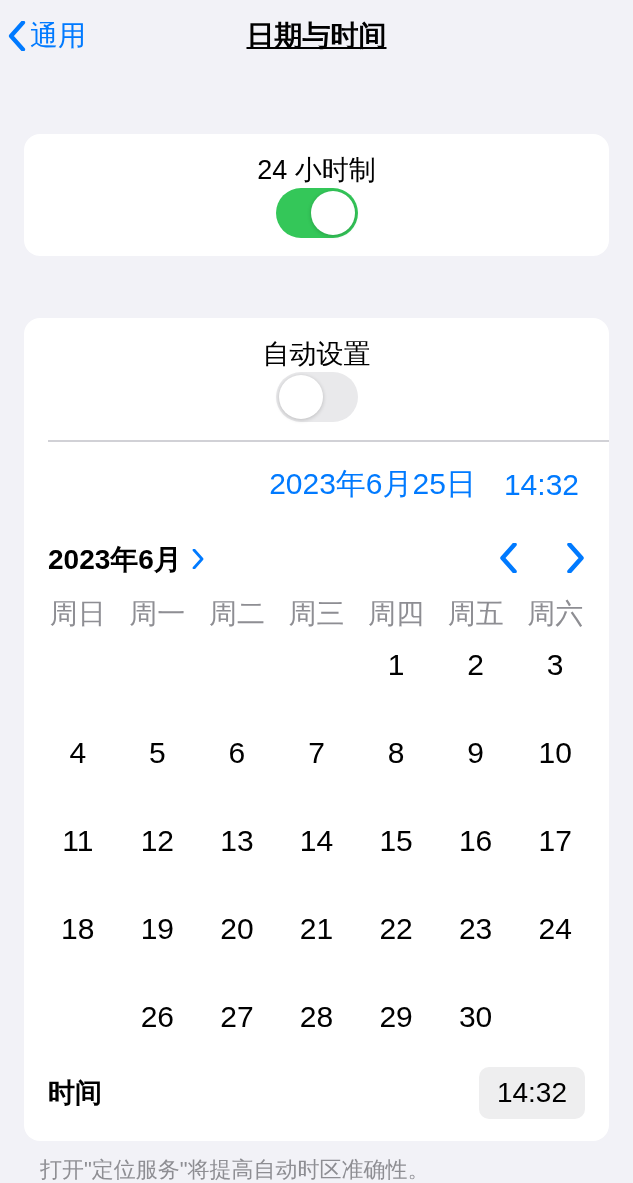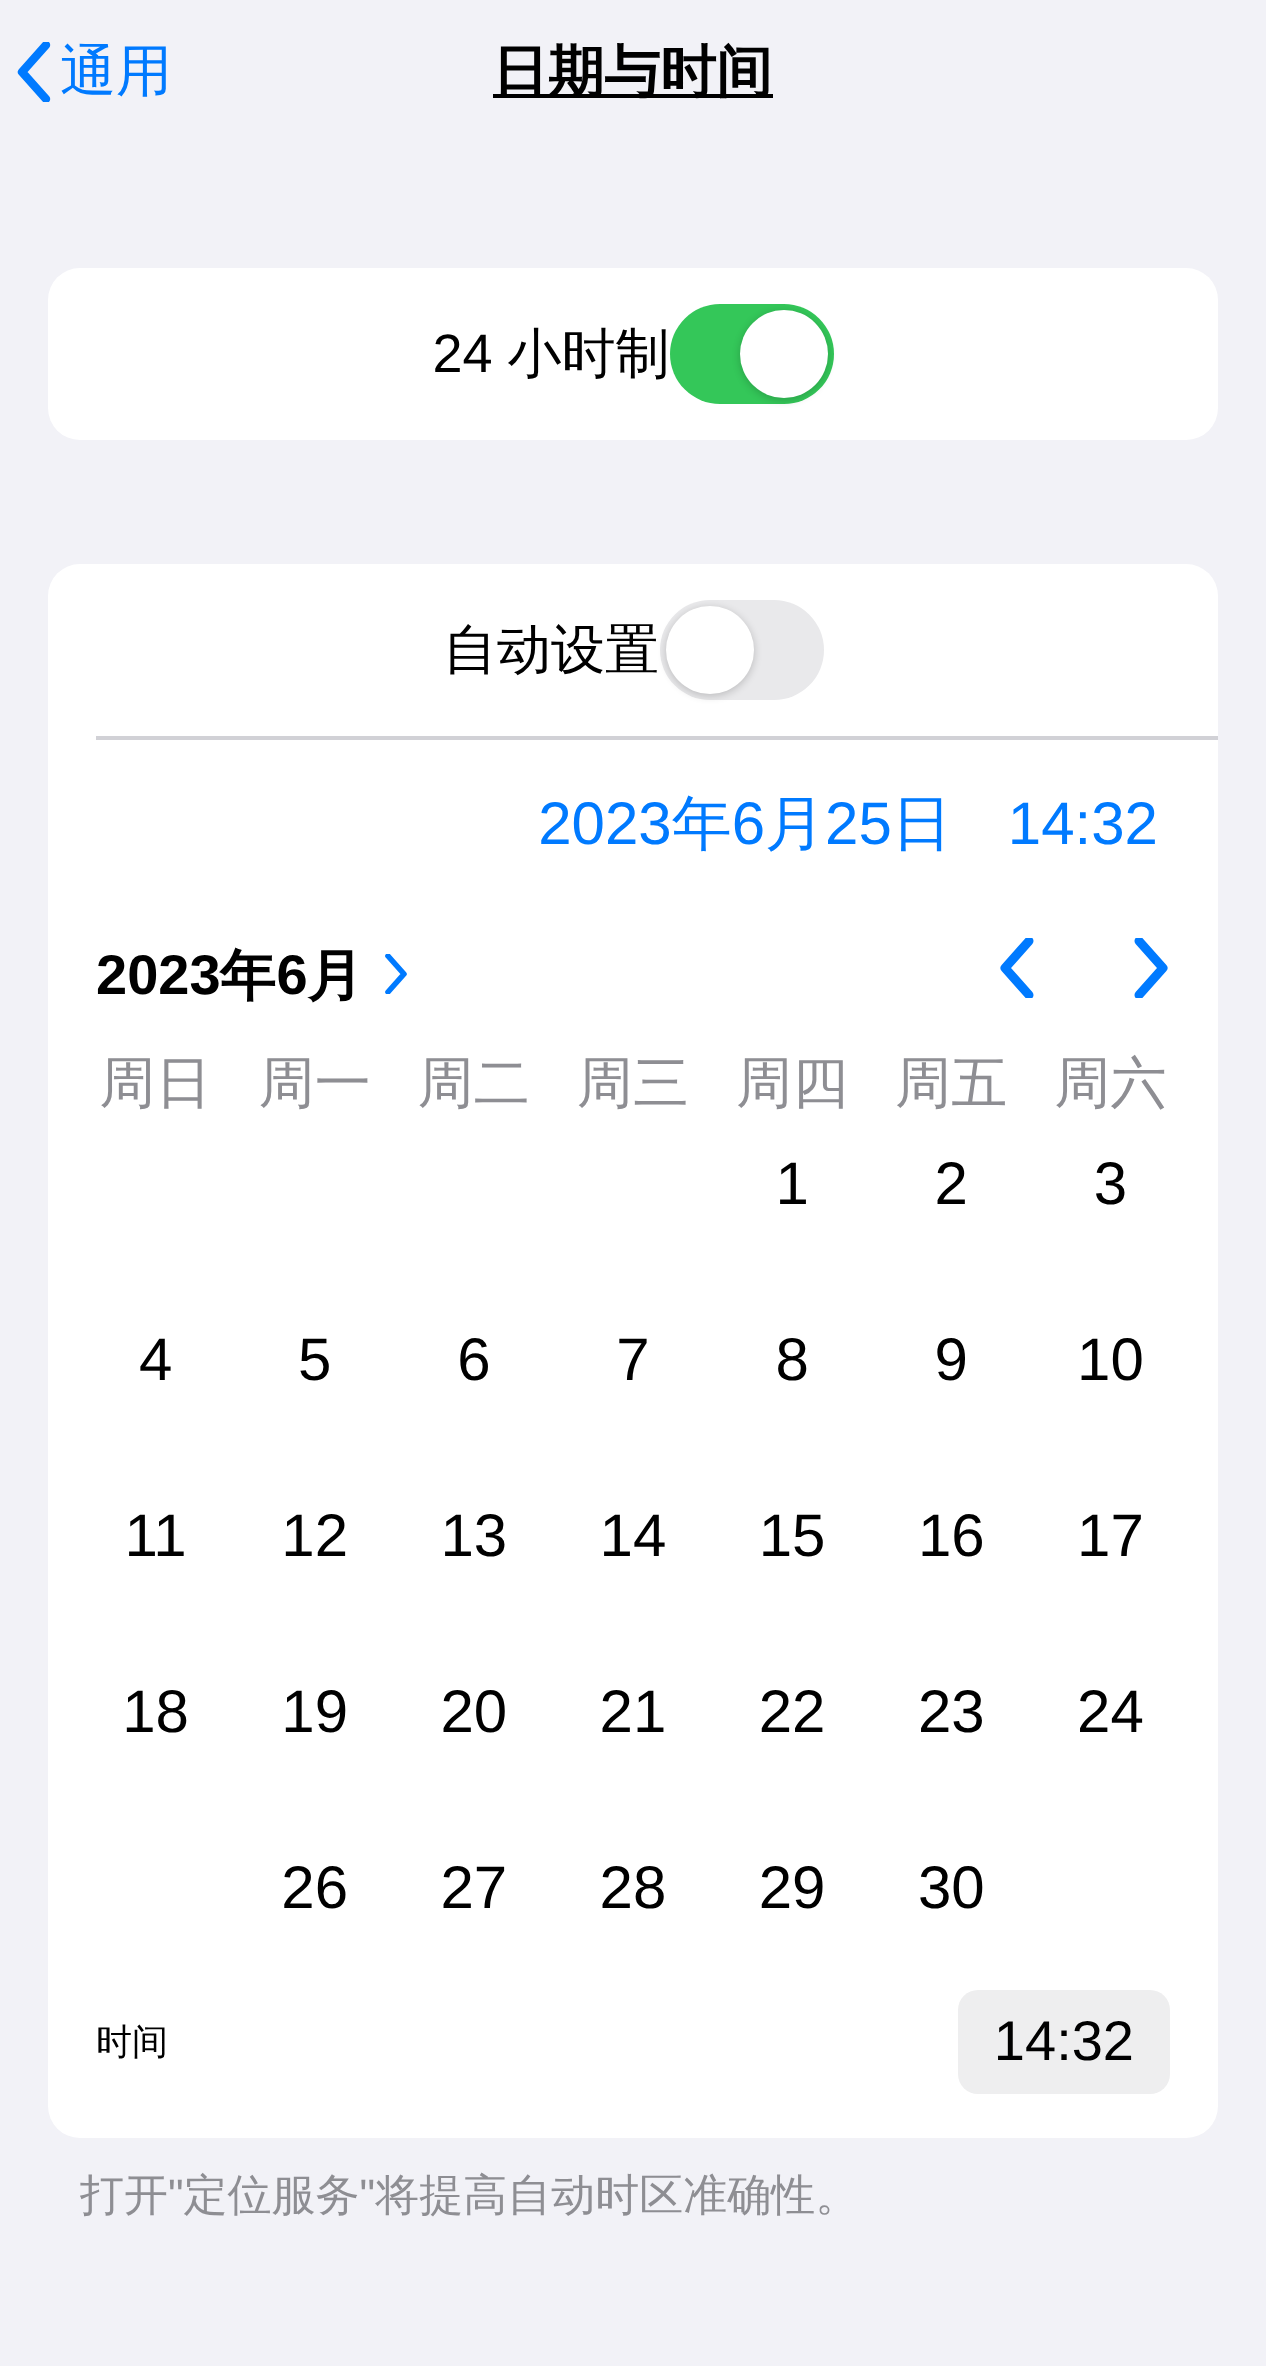--- a/index.html
+++ b/index.html
@@ -12,60 +12,60 @@
     }
     .header { display: flex; align-items: center; height: 72px; padding: 0 8px; position: relative; }
     .back { display: flex; align-items: center; color: #007aff; font-size: 28px; }
     .back svg { width: 18px; height: 30px; margin-right: 4px; }
     .title { position: absolute; left: 0; right: 0; text-align: center; font-size: 28px; font-weight: 600; pointer-events: none; text-decoration: underline; }
 
     .card { background: #fff; border-radius: 16px; margin: 0 24px; overflow: hidden; }
     .card.first { margin-top: 62px; }
     .card.second { margin-top: 62px; }
 
-    .row { display: flex; align-items: center; justify-content: center; padding: 18px 24px; min-height: 76px; }
+    .row { display: flex; align-items: center; justify-content: flex-end; padding: 18px 24px; min-height: 76px; flex-direction: column; }
     .row-label { font-size: 27px; color: #000; }
     .sep { height: 1px; background: #d1d1d6; margin-left: 24px; }
 
     .toggle { width: 82px; height: 50px; border-radius: 25px; position: relative; }
     .toggle.on { background: #34c759; }
     .toggle.off { background: #e9e9eb; }
     .knob { position: absolute; width: 44px; height: 44px; background: #fff; border-radius: 50%; top: 3px; box-shadow: 0 1px 4px rgba(0,0,0,0.2); }
     .toggle.on .knob { right: 3px; }
     .toggle.off .knob { left: 3px; }
 
     .row .right { display: flex; align-items: center; gap: 10px; }
     .value-grey { color: #8e8e93; font-size: 27px; }
     .chevron { color: #c7c7cc; }
     .chevron svg { width: 12px; height: 20px; display: block; }
 
     .date-time-row { display: flex; align-items: center; justify-content: flex-end; gap: 28px; padding: 22px 24px; }
     .date-time-row span { color: #007aff; font-size: 30px; }
     .date-time-row .time-val { padding-right: 6px; }
 
-    .month-header { display: flex; align-items: flex-start; justify-content: space-between; padding: 14px 24px 10px; }
+    .month-header { display: flex; align-items: center; justify-content: space-between; padding: 14px 24px 10px; }
     .month-label { display: flex; align-items: center; gap: 10px; font-size: 28px; font-weight: 600; }
     .month-label .chev-small { color: #007aff; }
     .nav-arrows { display: flex; gap: 48px; }
     .nav-arrows svg { width: 19px; height: 30px; }
 
     .weekdays { display: grid; grid-template-columns: repeat(7, 1fr); padding: 6px 14px 4px; }
     .weekdays span { text-align: center; color: #8e8e93; font-size: 28px; }
 
     .days { display: grid; grid-template-columns: repeat(7, 1fr); padding: 4px 14px 14px; row-gap: 40px; }
     .day { text-align: center; font-size: 30px; color: #000; height: 48px; line-height: 48px; }
     .day.blank { visibility: hidden; }
     .day.selected { position: relative; color: #fff; font-weight: 600; }
     .day.selected::before {
       content: ""; position: absolute; width: 58px; height: 58px; background: #007aff; border-radius: 50%;
       left: 50%; top: 50%; transform: translate(-50%, -50%); z-index: -1;
     }
 
     .time-row { display: flex; align-items: center; justify-content: space-between; padding: 12px 24px 22px; }
-    .time-row .row-label { font-weight: 400; font-size: 18px; }
+    .time-row .row-label { font-weight: 700; font-size: 27px; }
     .time-chip { background: #eeeeef; border-radius: 10px; padding: 10px 18px; font-size: 28px; color: #000; }
 
     .footnote { color: #8e8e93; font-size: 22px; padding: 14px 40px 0; }
   </style>
 </head>
 <body>
 
 <div class="header">
   <div class="back">
     <svg viewBox="0 0 12 20">

